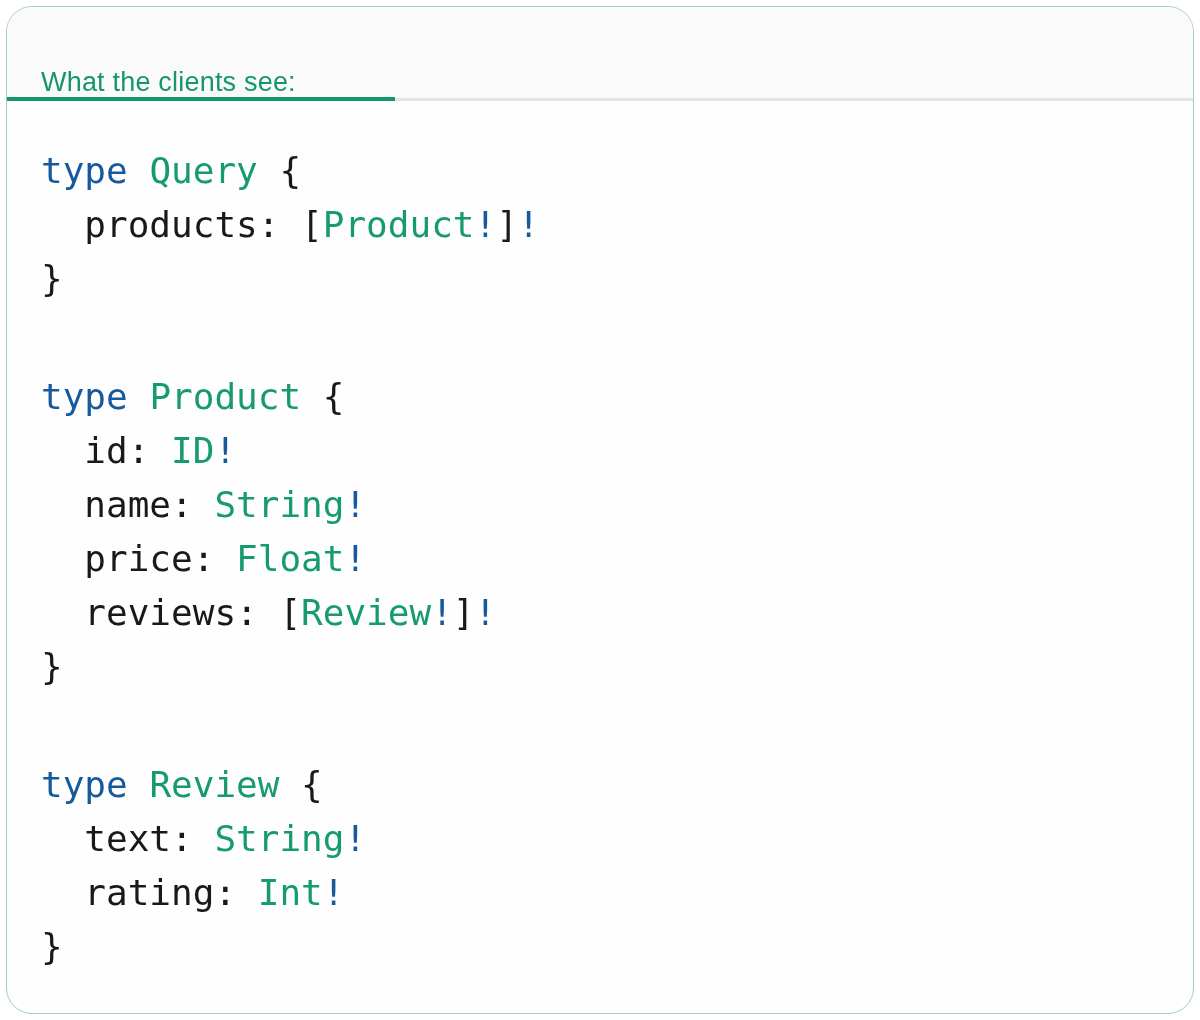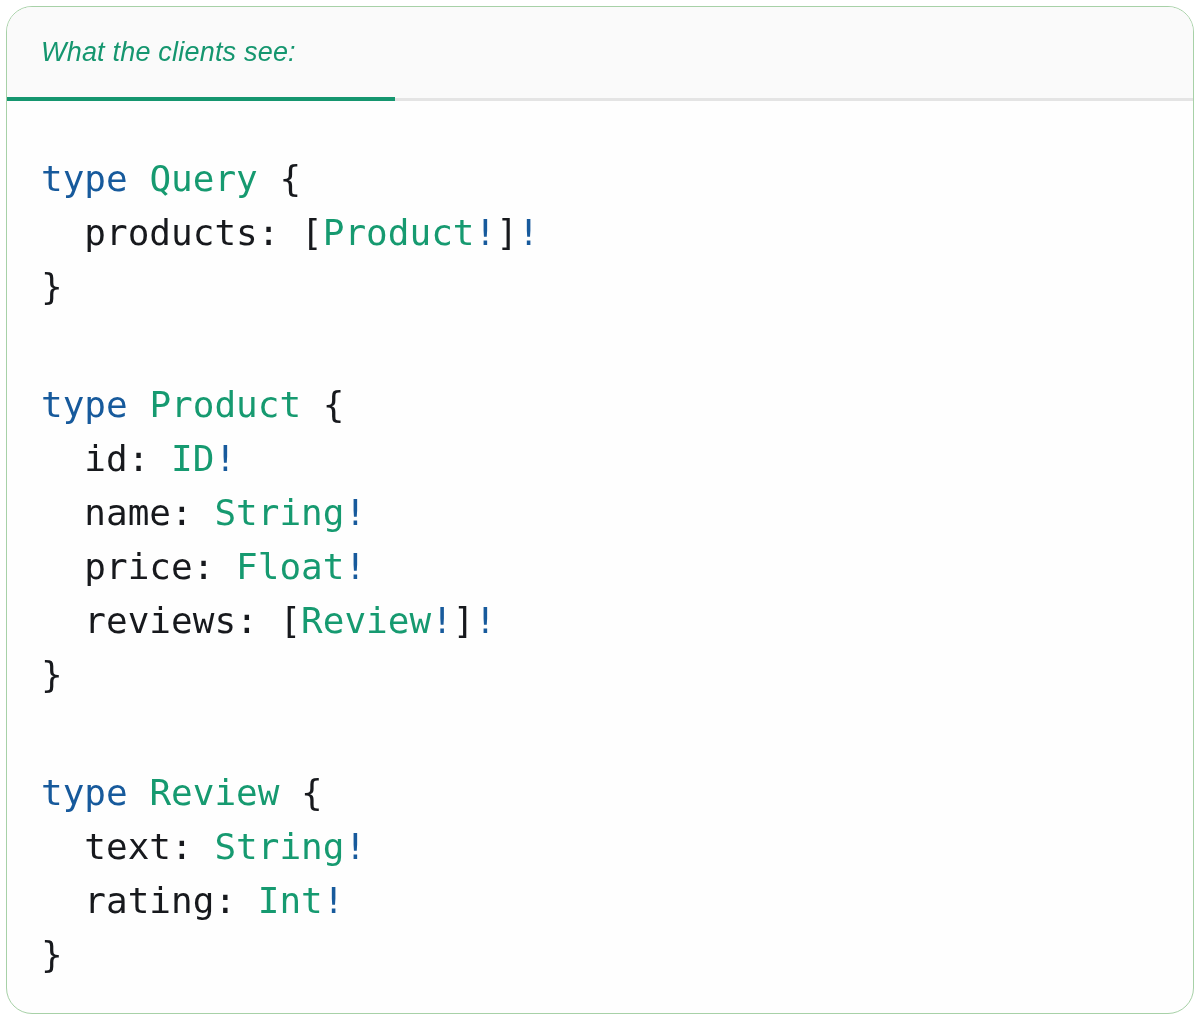--- a/index.html
+++ b/index.html
@@ -30,44 +30,43 @@
     position:relative;
     height:94px;
     background:var(--header-bg);
     border-bottom:3px solid var(--divider);
     display:flex;
     align-items:center;
   }
   .tab{
     height:100%;
     display:flex;
-    align-items:center;
+    align-items:flex-end;
     padding-left:34px;
     cursor:pointer;
-    font-style:italic;
   }
   .tab-label{
     font-size:27px;
     font-weight:500;
     letter-spacing:.2px;
     color:var(--accent);
   }
   .tab-indicator{
     position:absolute;
     left:0;
     bottom:-3px;
     width:388px;
     height:4px;
     background:var(--accent);
   }
   .code-panel{
     padding:39px 20px 0 34px;
   }
   pre.code-block{
-    margin:12px 0 64px 0;
+    margin:4px 0 64px 0;
     font-family:"DejaVu Sans Mono","Liberation Mono",monospace;
     font-size:36px;
     line-height:54px;
     font-weight:500;
     color:var(--code-plain);
     white-space:pre;
   }
   pre.code-block:last-child{margin-bottom:0;}
 </style>
 </head>

